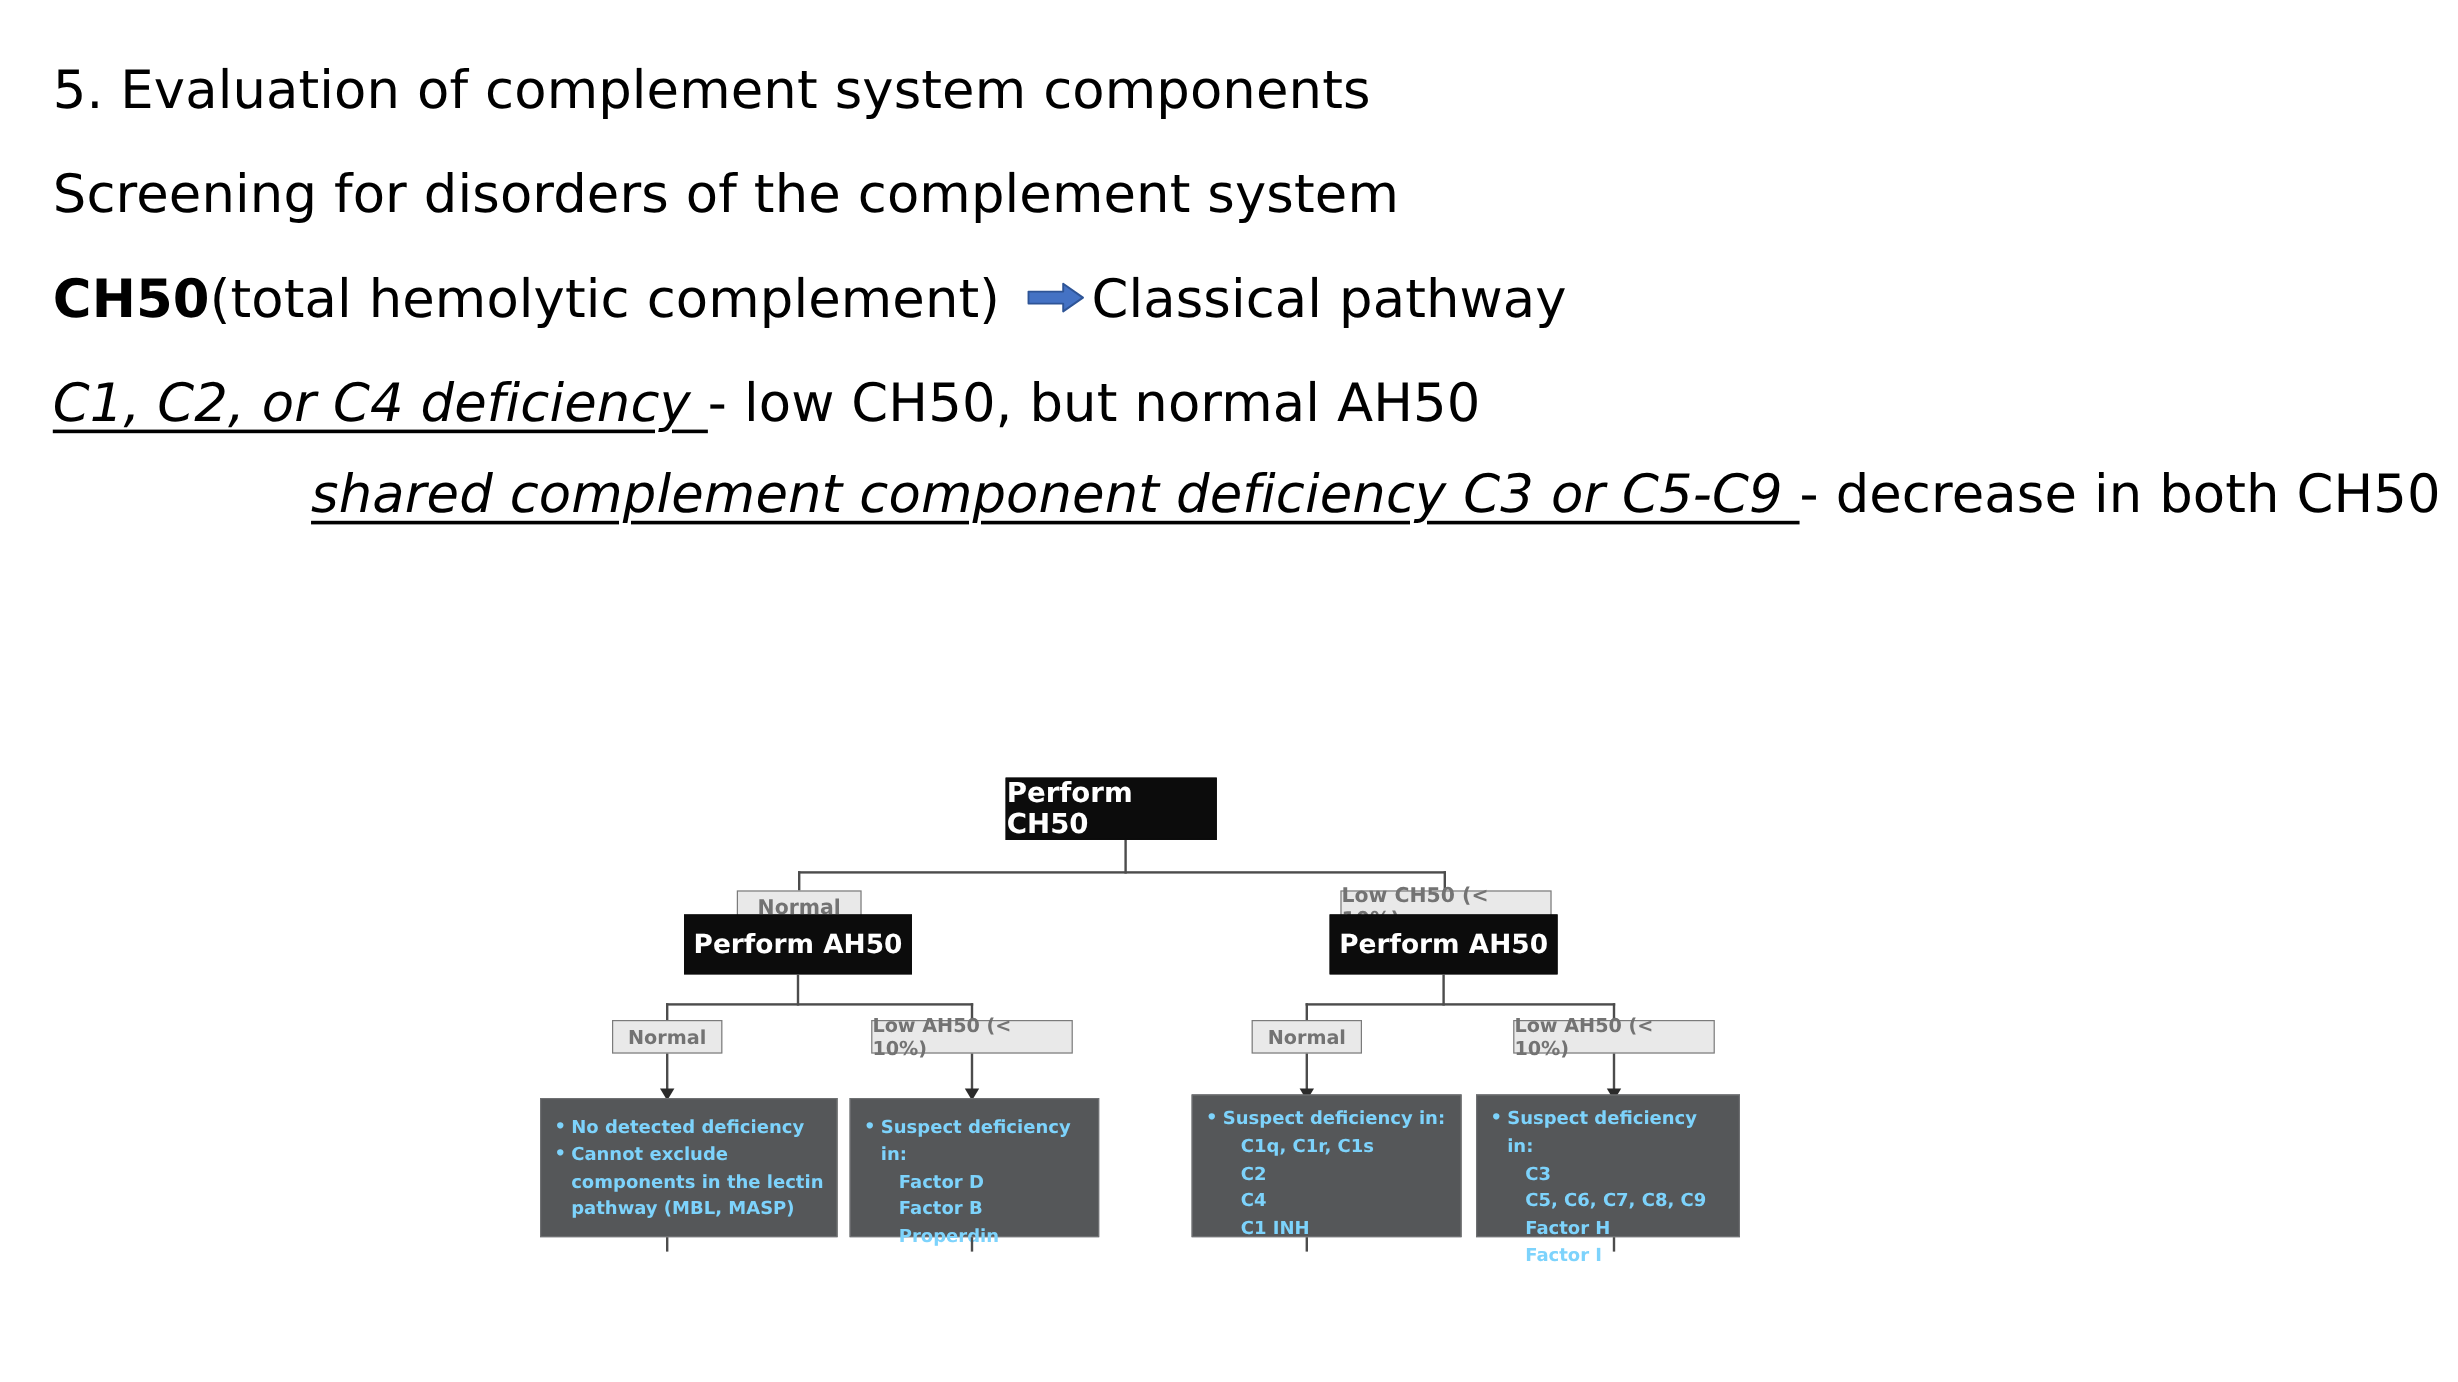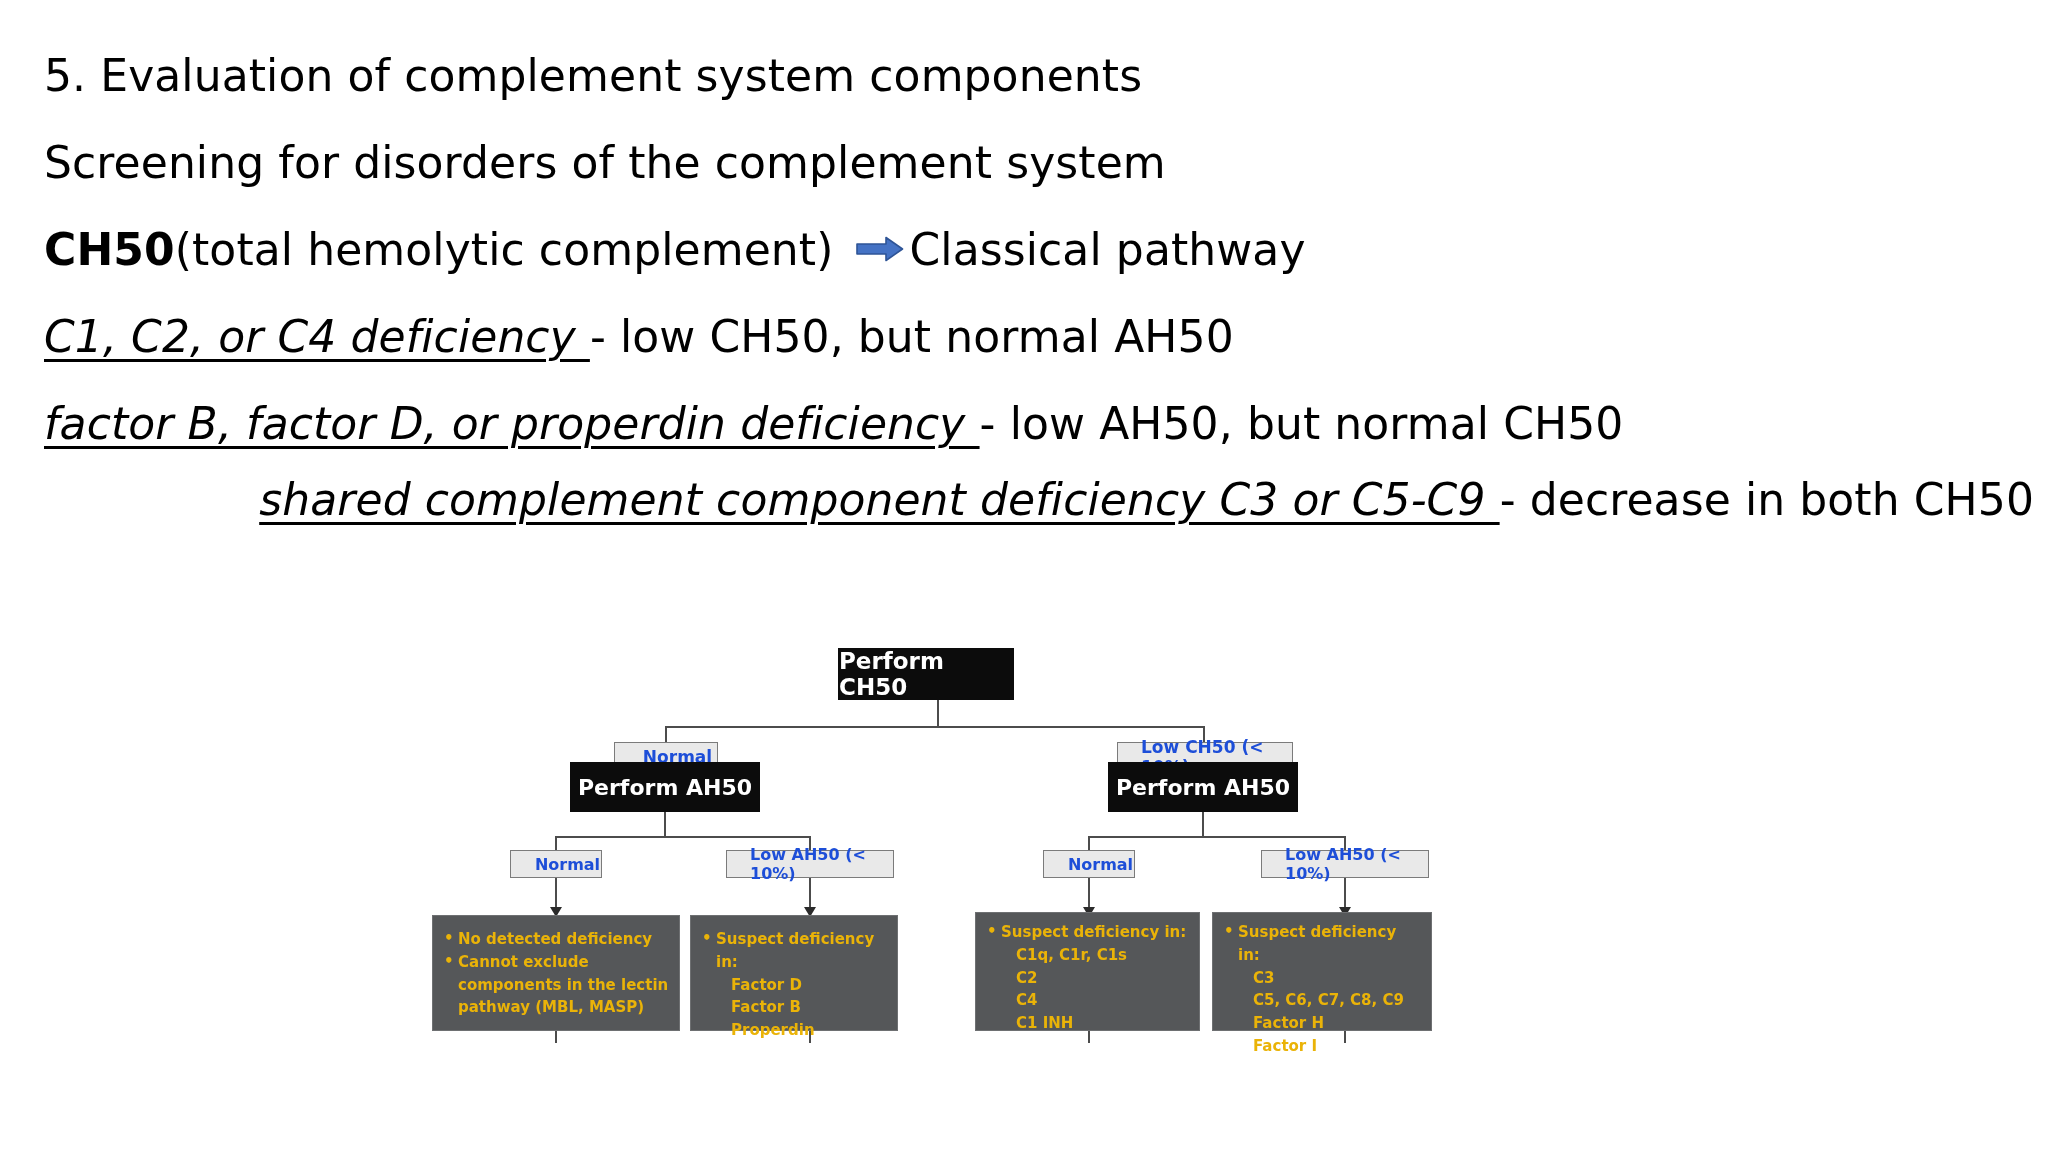--- a/index.html
+++ b/index.html
@@ -72,31 +72,31 @@
     font-family: "DejaVu Sans", "Liberation Sans", sans-serif;
   }
   .node-dark {
     background: #0c0c0c;
     color: #ffffff;
     font-weight: bold;
     border: 1px solid #0c0c0c;
   }
   .node-label {
     background: #e9e9e9;
-    color: #1d4ed8;
+    color: #737373;
     font-weight: bold;
     border: 1.5px solid #7b7b7b;
-    padding-left: 23px;
   }
   .node-gray {
     background: #555759;
-    color: #eab308;
+    color: #7dd3fc;
     border: 1.5px solid #6e7072;
     display: block;
     font-weight: bold;
+    margin-left: 18px;
   }
   .node-gray .g-inner {
     padding: 12px 8px 0 10px;
   }
   .g-bullet {
     position: relative;
     padding-left: 15px;
     line-height: 1.52;
   }
   .g-bullet::before {
@@ -145,23 +145,20 @@
     <span class="b">CH50</span><span>(total hemolytic complement) </span><span class="arrow-blue"><svg width="48" height="26" viewBox="0 0 48 26">
           <path d="M1 8 L30 8 L30 1.5 L46.5 13 L30 24.5 L30 18 L1 18 Z" fill="#4472C4" stroke="#2E5496" stroke-width="1.6" stroke-linejoin="round"></path>
         </svg></span><span>Classical pathway</span>
   </div>
 
 
   <div class="line">
     <span class="u">C1, C2, or C4 deficiency </span><span>- low CH50, but normal AH50</span>
   </div>
 
-  <div class="line">
-    <span class="u">factor B, factor D, or properdin deficiency </span><span>- low AH50, but normal CH50</span>
-  </div>
 
   <div class="line wrapline">
     <span class="u">shared complement component deficiency C3 or C5-C9 </span><span>- decrease in both CH50</span>
   </div>
 
 
 </div>
 
 <div class="flow">
 

